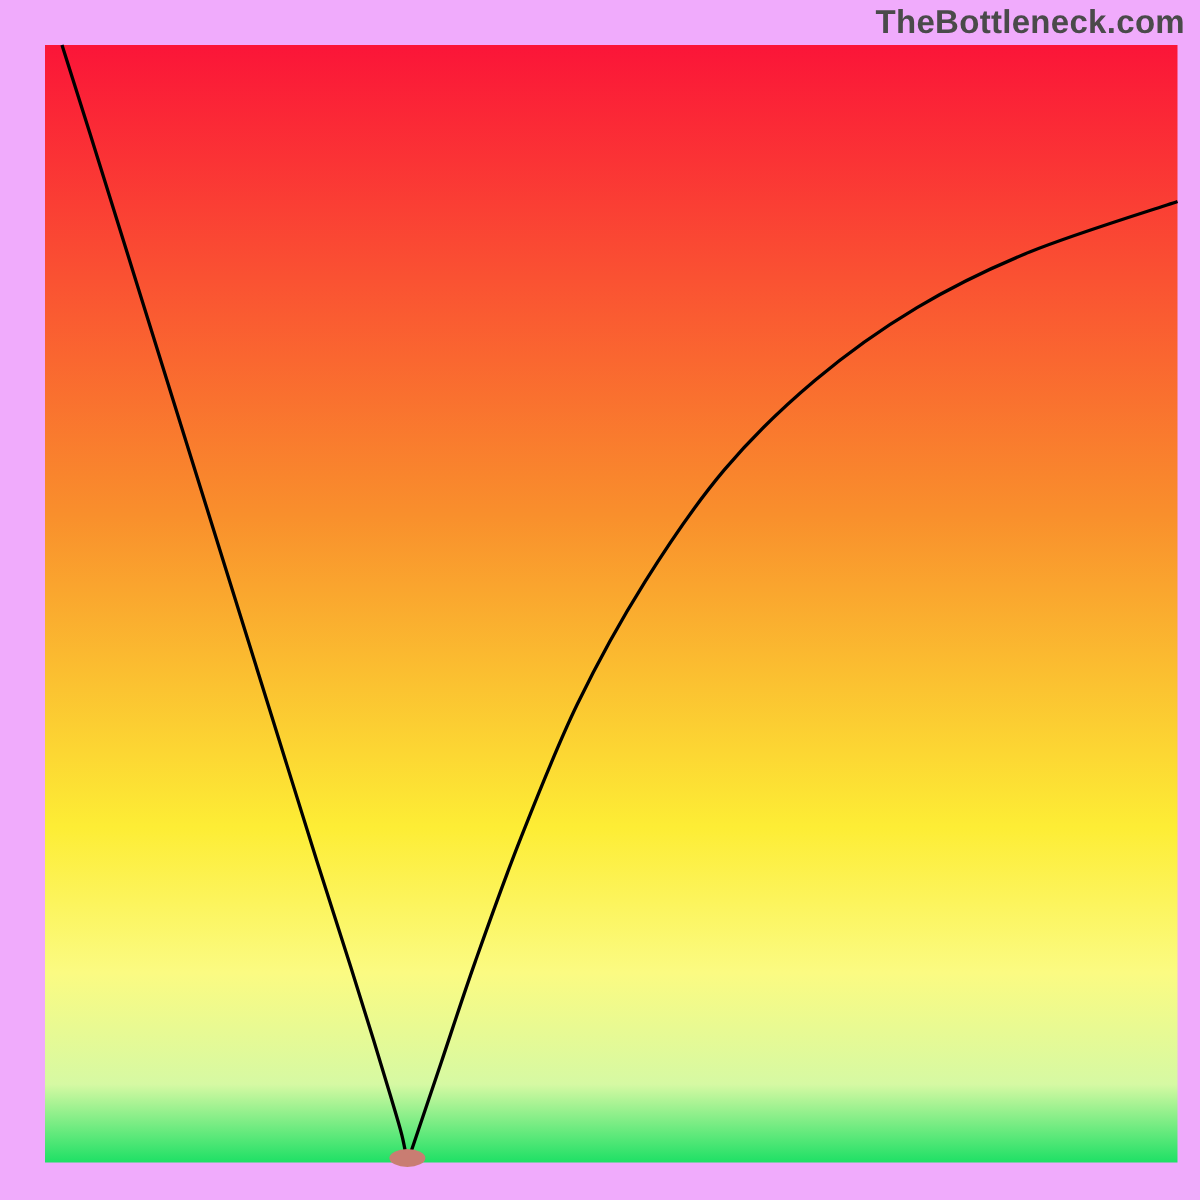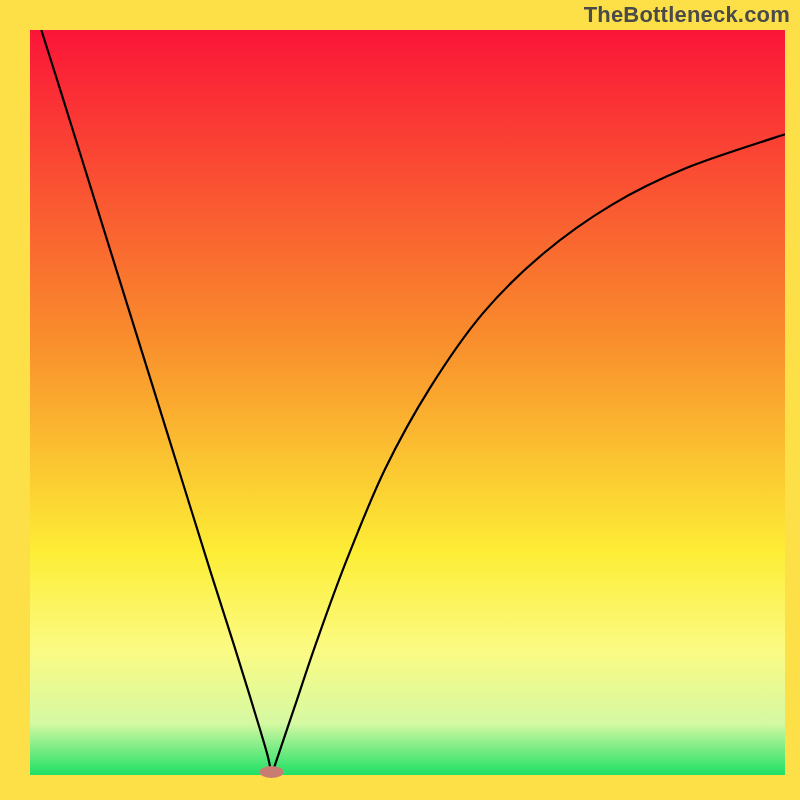--- a/index.html
+++ b/index.html
@@ -8,21 +8,21 @@
     width: 800px;
     height: 800px;
     overflow: hidden;
     font-family: Arial, Helvetica, sans-serif;
     background: #000;
   }
   .frame {
     position: relative;
     width: 800px;
     height: 800px;
-    background: #fde047;
+    background: #f0abfc;
   }
   .watermark {
     position: absolute;
     top: 2px;
     right: 10px;
     font-size: 22px;
     font-weight: 600;
     color: #4a4a4a;
     letter-spacing: 0.2px;
   }

